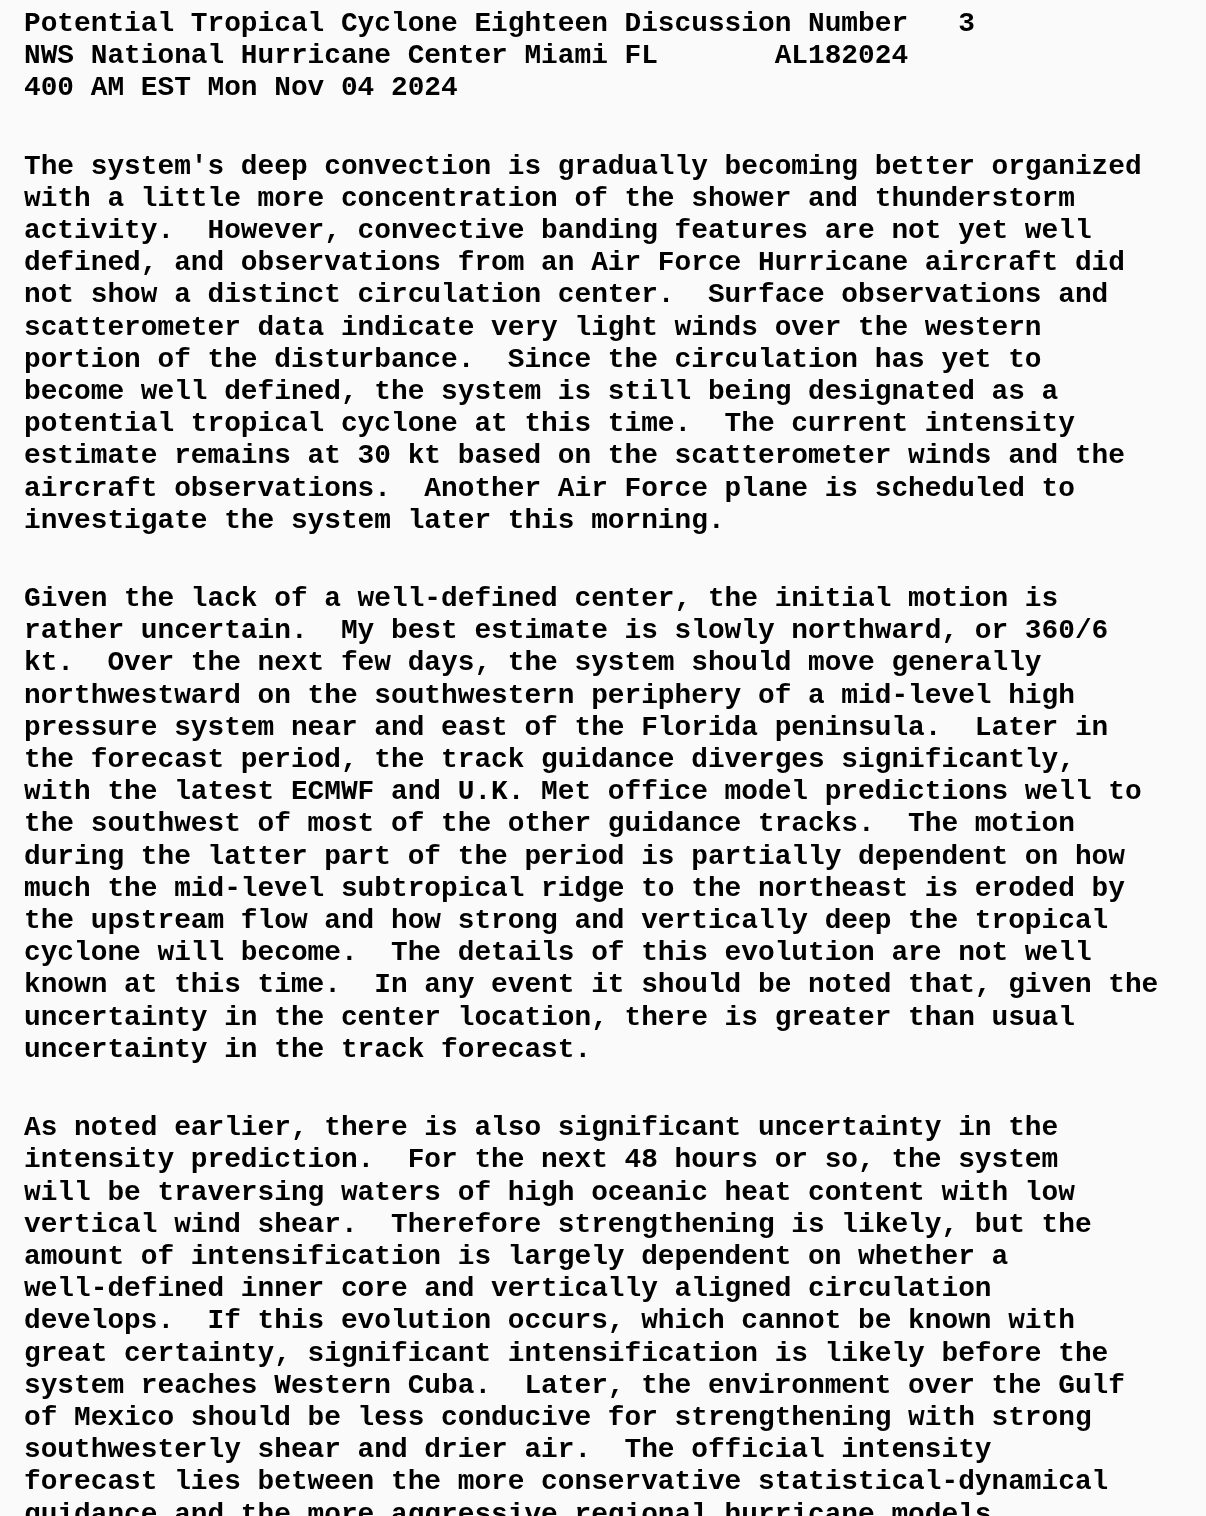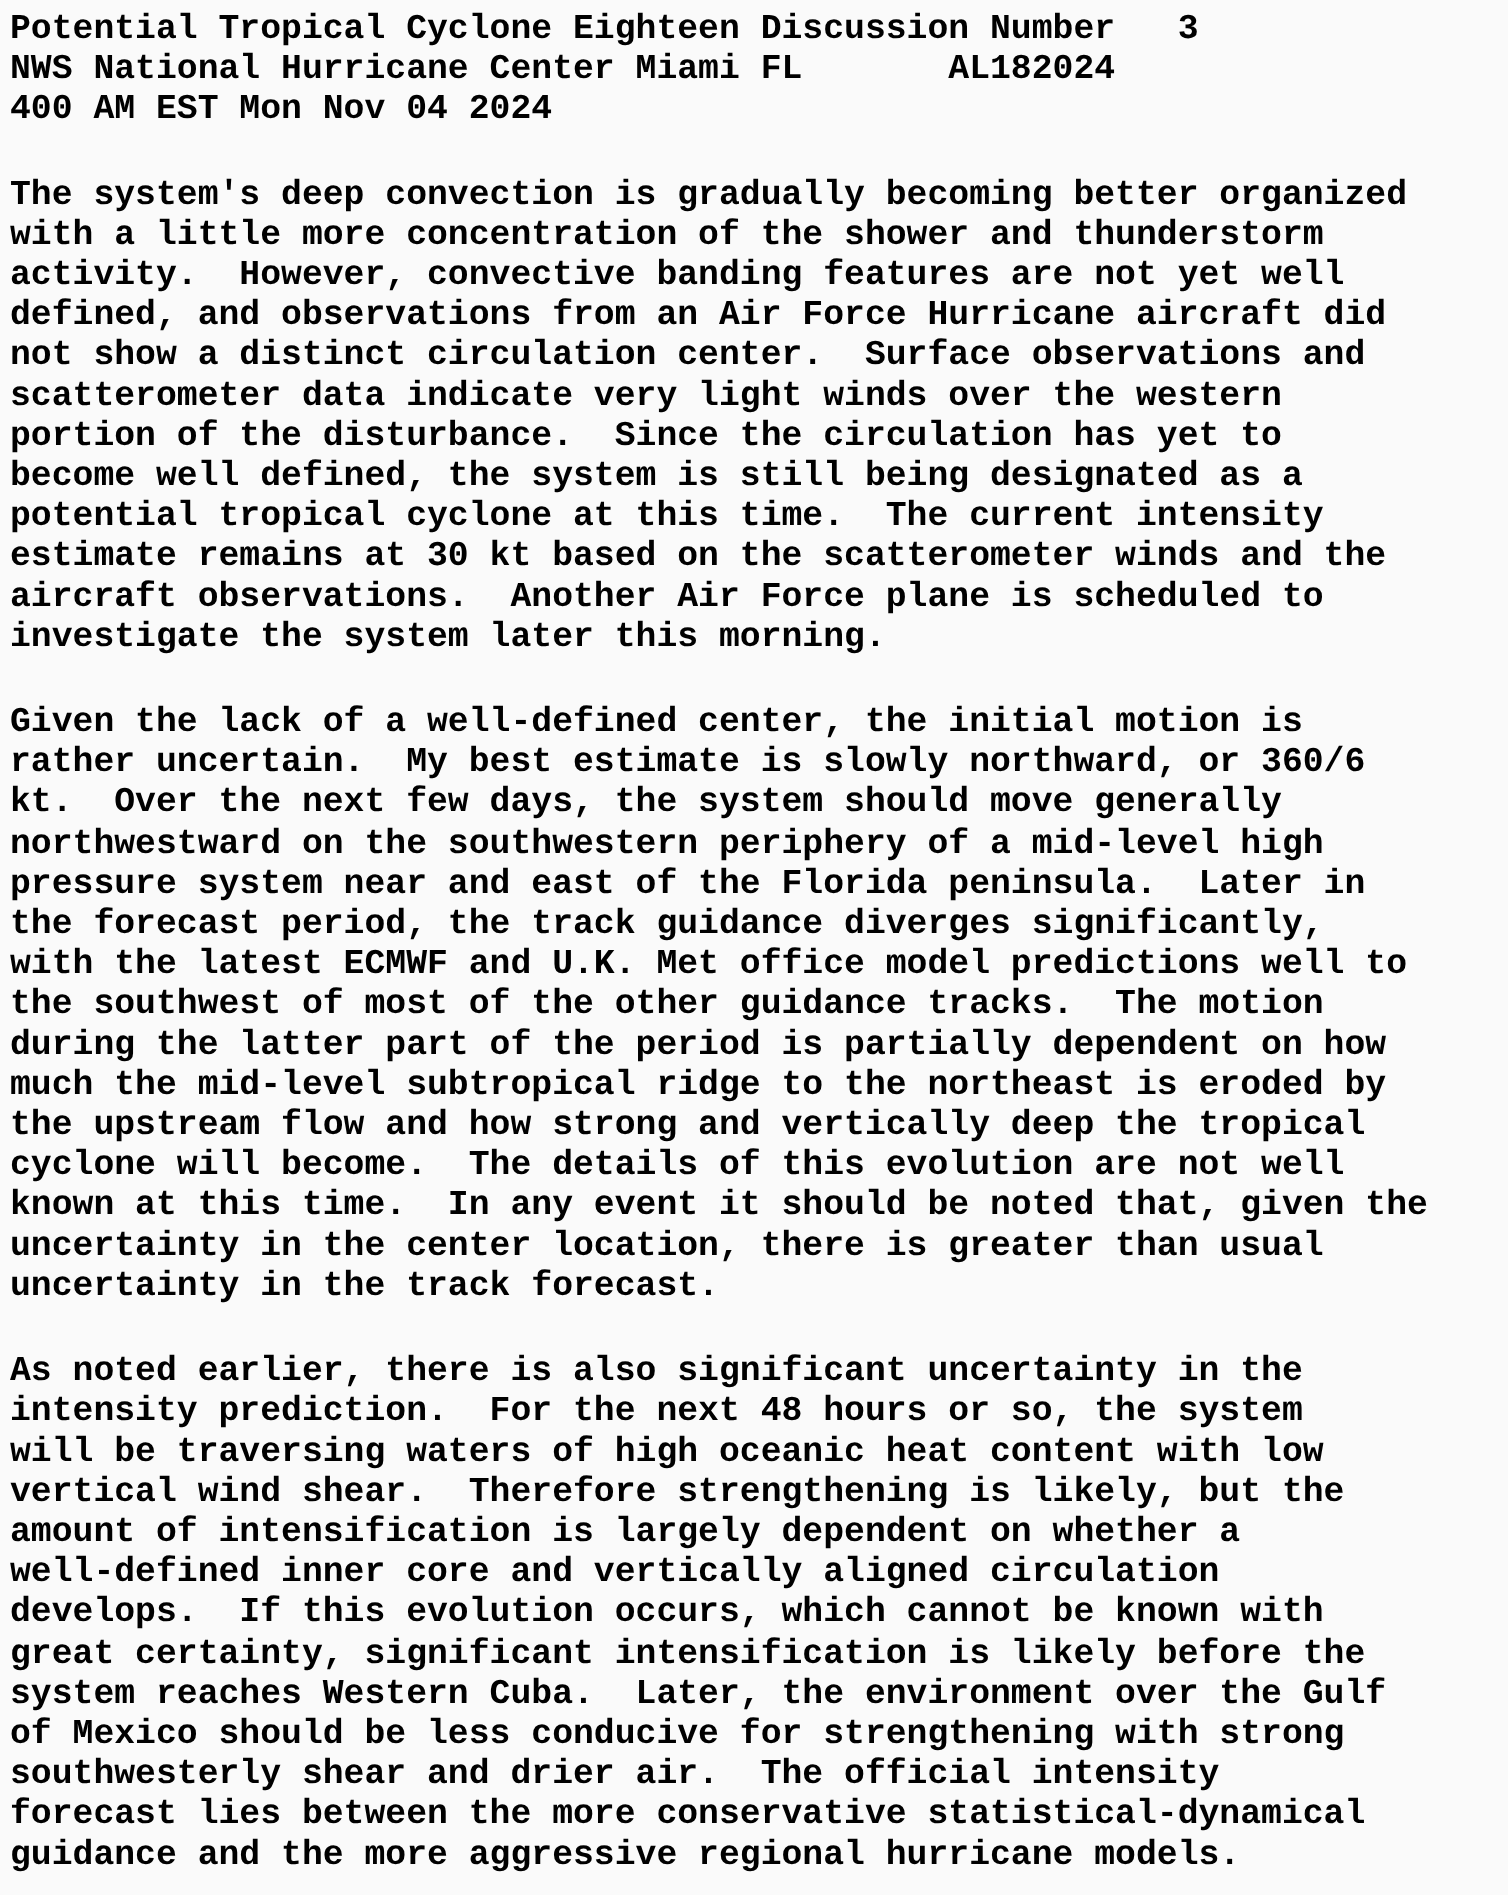--- a/index.html
+++ b/index.html
@@ -9,34 +9,34 @@
   }
   body {
     width: 1206px;
     height: 1516px;
     overflow: hidden;
   }
   .doc {
     box-sizing: border-box;
     width: 1008px;
     height: 1516px;
-    padding: 8px 10px 0 8px;
+    padding: 8px 10px 0 24px;
     font-family: "Liberation Mono", "DejaVu Sans Mono", monospace;
     font-size: 27.8px;
     font-weight: 700;
     line-height: 32.2px;
     color: #000000;
   }
   .block {
     margin: 0;
     white-space: pre;
     font: inherit;
   }
   .block + .block {
-    margin-top: 36px; 
+    margin-top: 46px; 
   }
 </style>
 </head>
 <body>
 
 <div class="doc">
   <pre class="block">Potential Tropical Cyclone Eighteen Discussion Number   3
 NWS National Hurricane Center Miami FL       AL182024
 400 AM EST Mon Nov 04 2024</pre>
   <pre class="block">The system's deep convection is gradually becoming better organized

